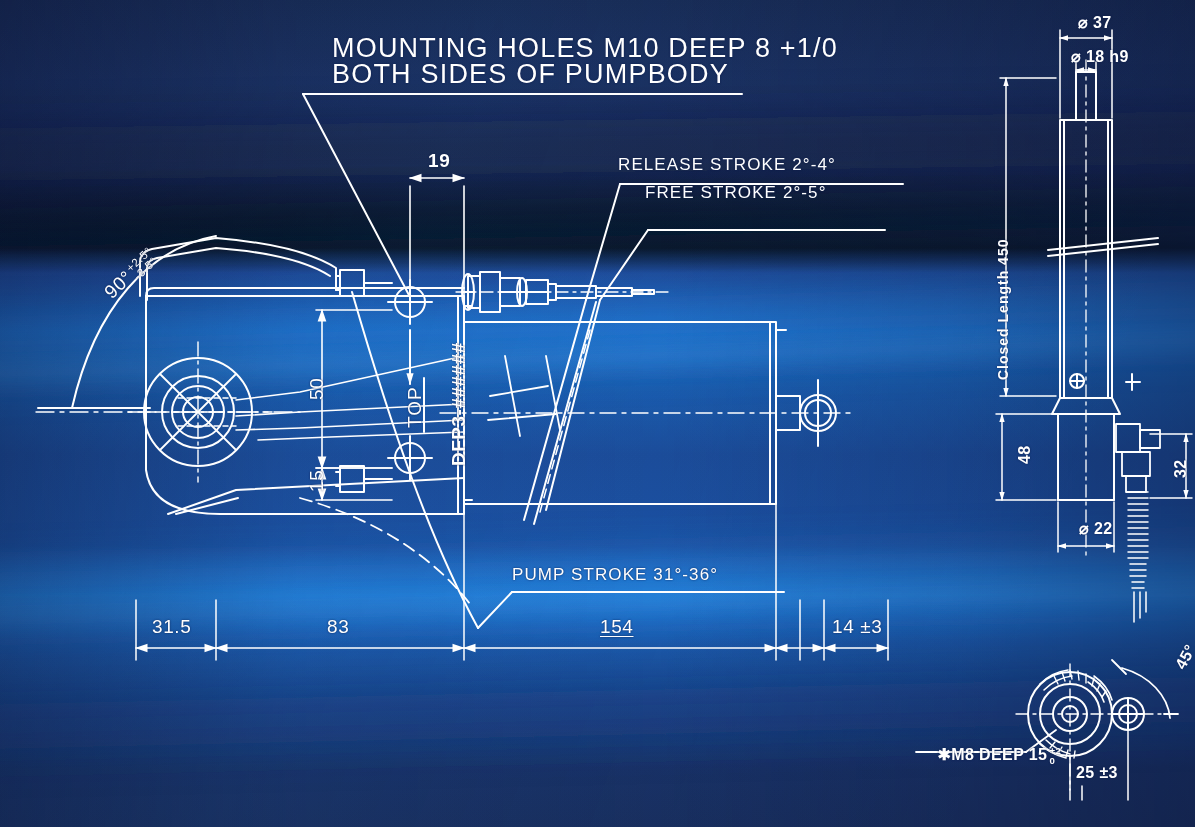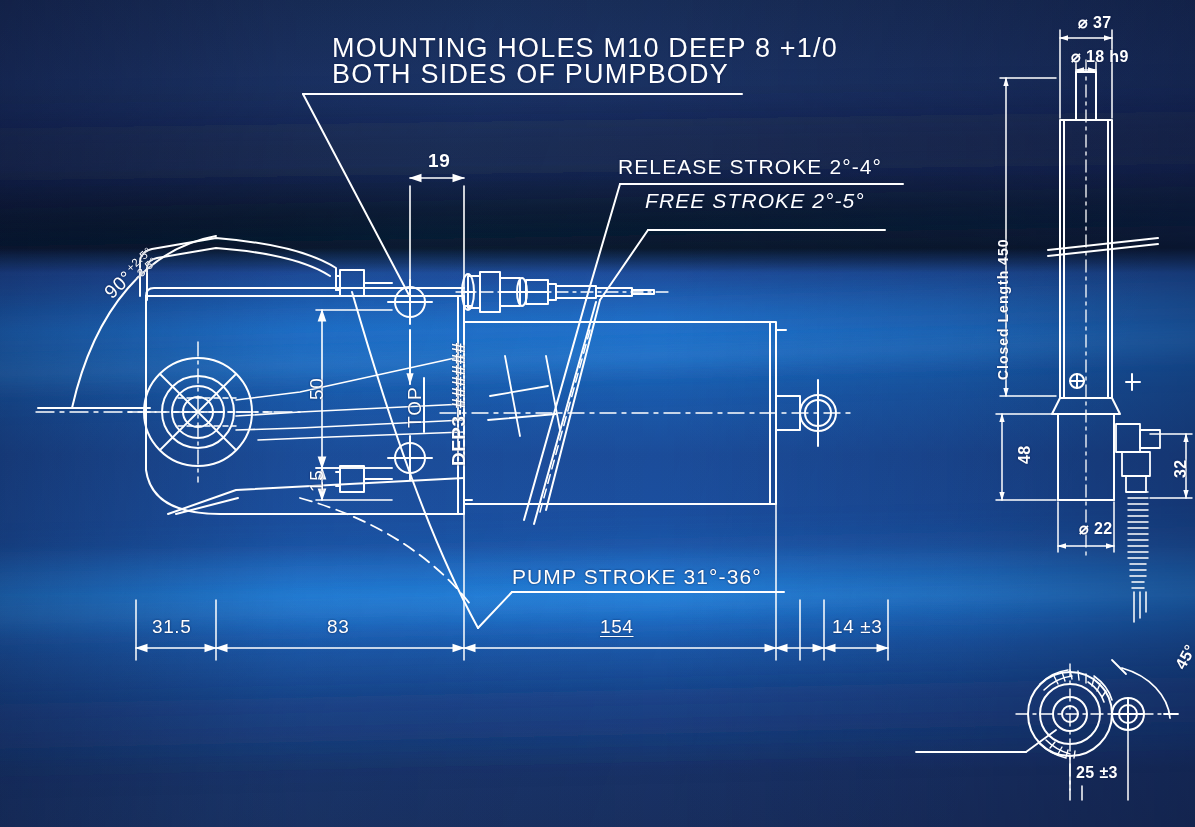--- a/index.html
+++ b/index.html
@@ -16,21 +16,21 @@
   .lbl{
     position:absolute;
     color:#ffffff;
     font-family:"Liberation Sans",sans-serif;
     white-space:pre;
     letter-spacing:.5px;
     text-shadow:0 0 2px rgba(10,25,70,.85);
     line-height:1.12;
   }
   .note{font-size:27px;letter-spacing:1.2px;}
-  .stroke-lbl{font-size:21px;letter-spacing:1.1px;}
+  .stroke-lbl{font-size:17px;letter-spacing:1.1px;}
   .dim{font-size:19px;letter-spacing:.6px;}
   .dim-sm{font-size:16px;letter-spacing:.4px;}
   .dim-xs{font-size:14px;letter-spacing:.3px;}
   .bold{font-weight:bold;}
   .u{text-decoration:underline;text-underline-offset:3px;}
   .rot90{transform-origin:0 0;transform:rotate(-90deg);}
   .tolbox{display:inline-block;vertical-align:middle;font-size:.6em;line-height:1.02;text-align:left;margin-left:2px;}
 </style>
 </head>
 <body>
@@ -423,21 +423,21 @@
         <path d="M1082,786 L1082,800"></path>
       </g>
 
     </g>
   </svg>
 
   <div class="lbl note" style="left:332px;top:33px;">MOUNTING HOLES M10 DEEP 8 +1/0</div>
   <div class="lbl note" style="left:332px;top:59px;">BOTH SIDES OF PUMPBODY</div>
 
   <div class="lbl stroke-lbl" style="left:618px;top:155px;">RELEASE STROKE 2°-4°</div>
-  <div class="lbl stroke-lbl" style="left:645px;top:189px;font-style:italic;">FREE STROKE 2°-5°</div>
+  <div class="lbl stroke-lbl" style="left:645px;top:183px;">FREE STROKE 2°-5°</div>
   <div class="lbl stroke-lbl" style="left:512px;top:565px;">PUMP STROKE 31°-36°</div>
 
   <div style="position:absolute;left:60px;top:296px;transform:rotate(-43deg);transform-origin:0 0;">
     <span class="lbl dim" style="position:relative;left:0;top:0;">
       <span>90°</span><span class="tolbox"><span>+2.5°</span><br><span>-3.5°</span></span>
     </span>
   </div>
 
   <div class="lbl dim" style="left:428px;top:150px;font-weight:bold;">19</div>
 
@@ -454,18 +454,21 @@
   <div class="lbl dim u" style="left:600px;top:616px;">154</div>
   <div class="lbl dim" style="left:832px;top:616px;">14 ±3</div>
 
   <div class="lbl dim-sm bold" style="left:1078px;top:14px;">⌀ 37</div>
   <div class="lbl dim-sm bold" style="left:1071px;top:48px;">⌀ 18 h9</div>
   <div class="lbl dim-xs bold rot90" style="left:996px;top:380px;letter-spacing:1px;">Closed Length 450</div>
   <div class="lbl dim-sm bold rot90" style="left:1016px;top:464px;">48</div>
   <div class="lbl dim-sm bold rot90" style="left:1172px;top:478px;">32</div>
   <div class="lbl dim-sm bold" style="left:1079px;top:520px;">⌀ 22</div>
 
+  <div class="lbl dim-sm bold" style="left:918px;top:728px;">
+    <span>✱M8 DEEP 15</span><span class="tolbox"><span>+2</span><br><span>0</span></span>
+  </div>
   <div class="lbl dim-sm bold" style="left:1076px;top:764px;">25 ±3</div>
   <div style="position:absolute;left:1172px;top:664px;transform:rotate(-62deg);transform-origin:0 0;">
     <span class="lbl dim-sm bold" style="position:relative;">45°</span>
   </div>
 
 </div>
 
 </body></html>

